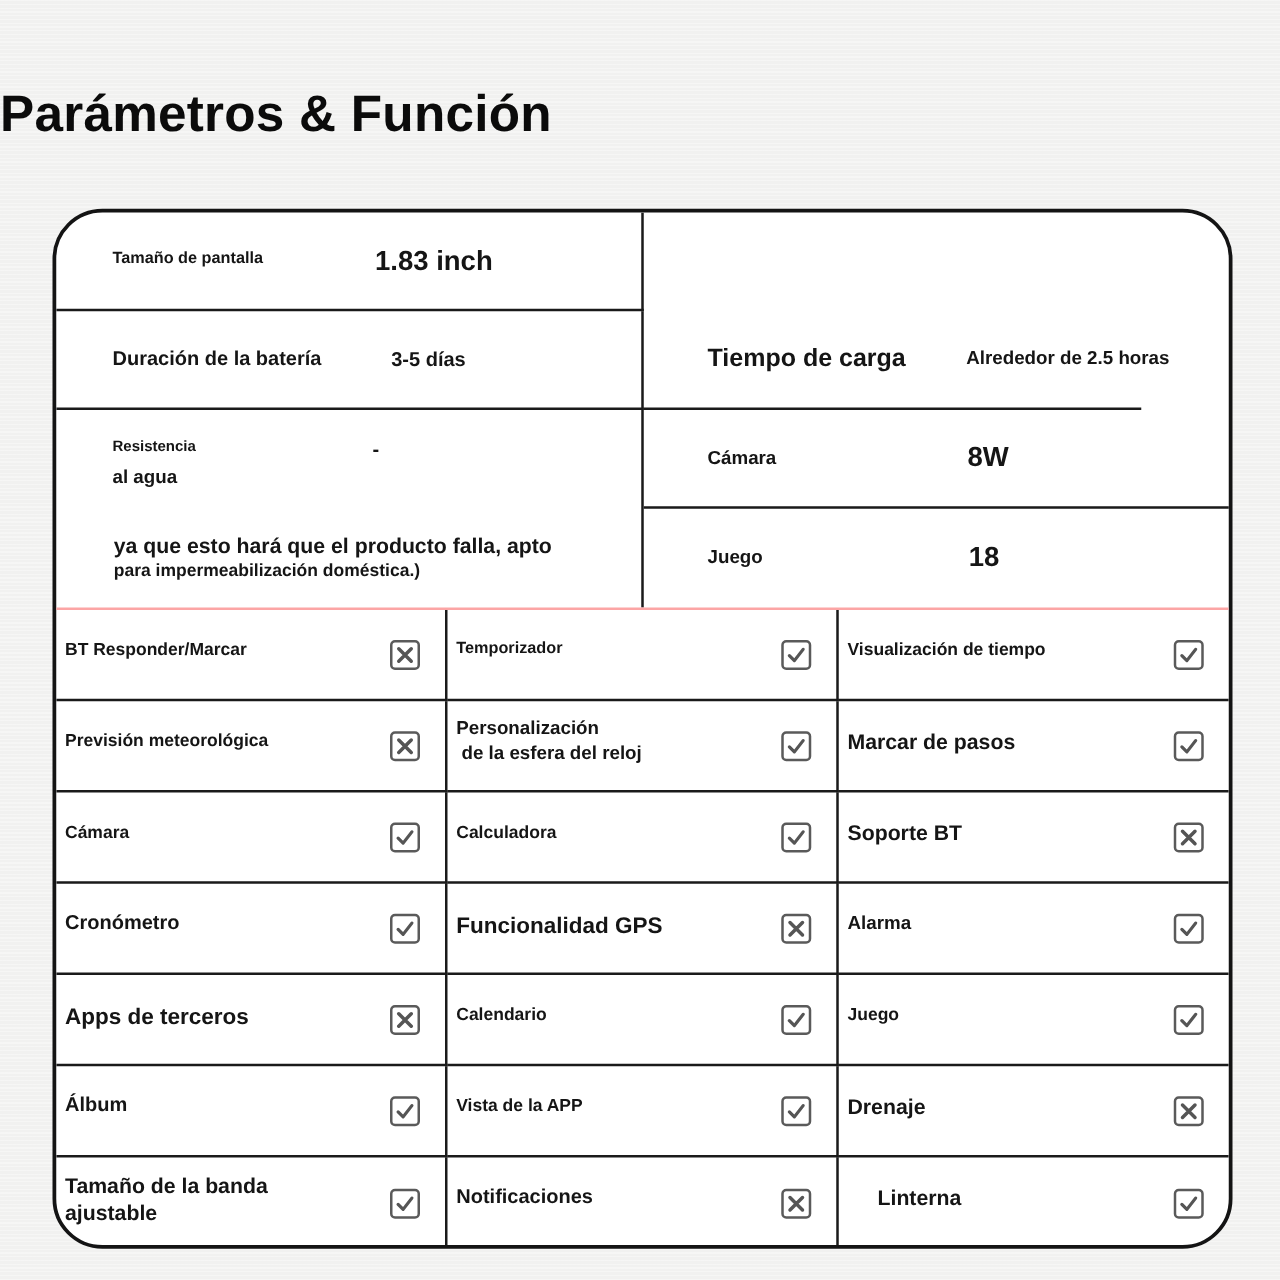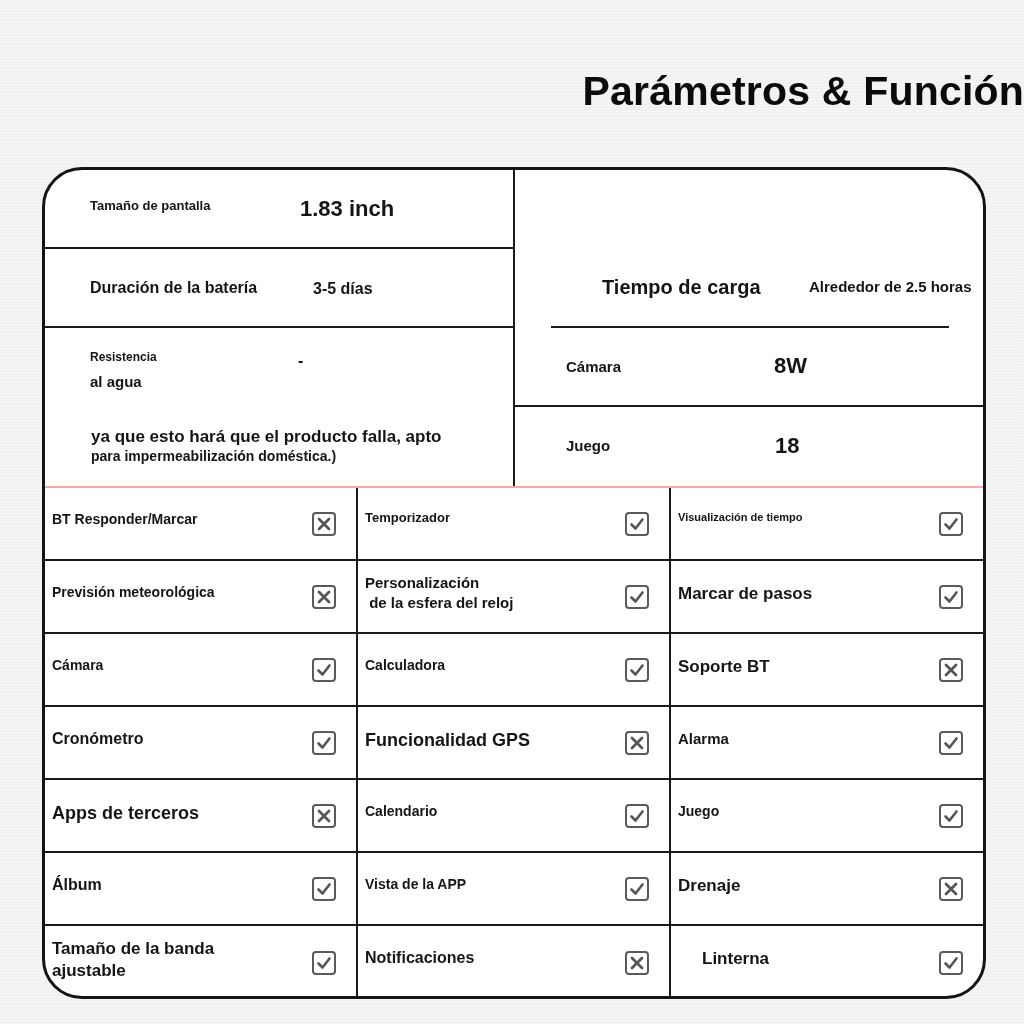--- a/index.html
+++ b/index.html
@@ -6,21 +6,21 @@
   html, body { width: 1024px; height: 1024px; overflow: hidden; }
   body {
     background: #f1f1f0;
     background-image: repeating-linear-gradient(0deg, rgba(255,255,255,0.35) 0px, rgba(255,255,255,0.35) 1px, transparent 1px, transparent 3px);
     font-family: "Liberation Sans", sans-serif;
     color: #111;
     position: relative;
   }
   .title {
     position: absolute; left: 0; top: 68px; width: 1024px;
-    text-align: right; padding-left: 210px;
+    text-align: left; 
     font-size: 41px; font-weight: bold; color: #0b0b0b; letter-spacing: 0.2px;
   }
   .card {
     position: absolute; left: 42px; top: 167px; width: 944px; height: 832px;
     background: #ffffff; border: 3px solid #141414; border-radius: 40px;
     overflow: hidden;
   }
   .specs { position: absolute; left: 0; top: 0; width: 938px; height: 316px; }
   .cell { position: absolute; border-color: #1a1a1a; border-style: solid; border-width: 0; }
   .txt { position: absolute; font-weight: bold; white-space: nowrap; color: #151515; }
@@ -55,21 +55,21 @@
 
     <div class="cell" style="left:0;top:0;width:470px;height:79px;border-right-width:2px;border-bottom-width:2px;">
       <span class="txt" style="left:45px;top:28px;font-size:13px;">Tamaño de pantalla</span>
       <span class="txt" style="left:255px;top:26px;font-size:22px;">1.83 inch</span>
     </div>
 
     <div class="cell" style="left:0;top:79px;width:470px;height:79px;border-right-width:2px;border-bottom-width:2px;">
       <span class="txt" style="left:45px;top:30px;font-size:16px;">Duración de la batería</span>
       <span class="txt" style="left:268px;top:31px;font-size:16px;">3-5 días</span>
     </div>
-    <div class="cell" style="left:470px;top:79px;width:398px;height:79px;border-bottom-width:2px;margin-left:36px;">
+    <div class="cell" style="left:470px;top:79px;width:398px;height:79px;border-bottom-width:2px;">
       <span class="txt" style="left:51px;top:27px;font-size:20px;">Tiempo de carga</span>
       <span class="txt" style="left:258px;top:29px;font-size:15px;">Alrededor de 2.5 horas</span>
     </div>
 
     <div class="cell" style="left:0;top:158px;width:470px;height:158px;border-right-width:2px;">
       <span class="txt" style="left:45px;top:22px;font-size:12px;">Resistencia</span>
       <span class="txt" style="left:45px;top:45px;font-size:15px;">al agua</span>
       <span class="txt" style="left:253px;top:24px;font-size:16px;">-</span>
       <span class="txt" style="left:46px;top:99px;font-size:17px;">ya que esto hará que el producto falla, apto</span>
       <span class="txt" style="left:46px;top:120px;font-size:14px;">para impermeabilización doméstica.)</span>
@@ -97,21 +97,21 @@
       </div>
       <div class="feat">
         <div class="feat-label" style="font-size: 13px; white-space: pre;">Temporizador</div>
         <span class="box">
           <svg viewBox="0 0 18 18">
             <path d="M3.5 9.5 L7.5 13.5 L14.5 4.5" fill="none" stroke="#555" stroke-width="2.6" stroke-linecap="round" stroke-linejoin="round"></path>
           </svg>
         </span>
       </div>
       <div class="feat">
-        <div class="feat-label" style="font-size: 11px; white-space: pre;">Visualización de tiempo</div>
+        <div class="feat-label" style="font-size: 14px; white-space: pre;">Visualización de tiempo</div>
         <span class="box">
           <svg viewBox="0 0 18 18">
             <path d="M3.5 9.5 L7.5 13.5 L14.5 4.5" fill="none" stroke="#555" stroke-width="2.6" stroke-linecap="round" stroke-linejoin="round"></path>
           </svg>
         </span>
       </div>
       <div class="feat">
         <div class="feat-label" style="font-size: 14px; white-space: pre;">Previsión meteorológica</div>
         <span class="box">
           <svg viewBox="0 0 18 18">

